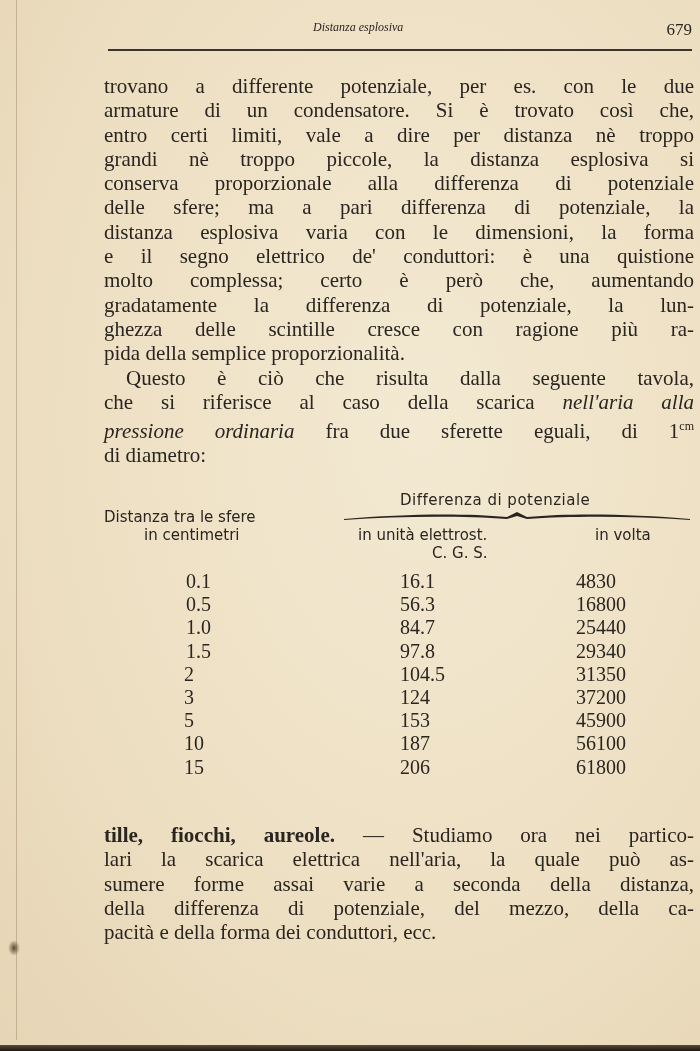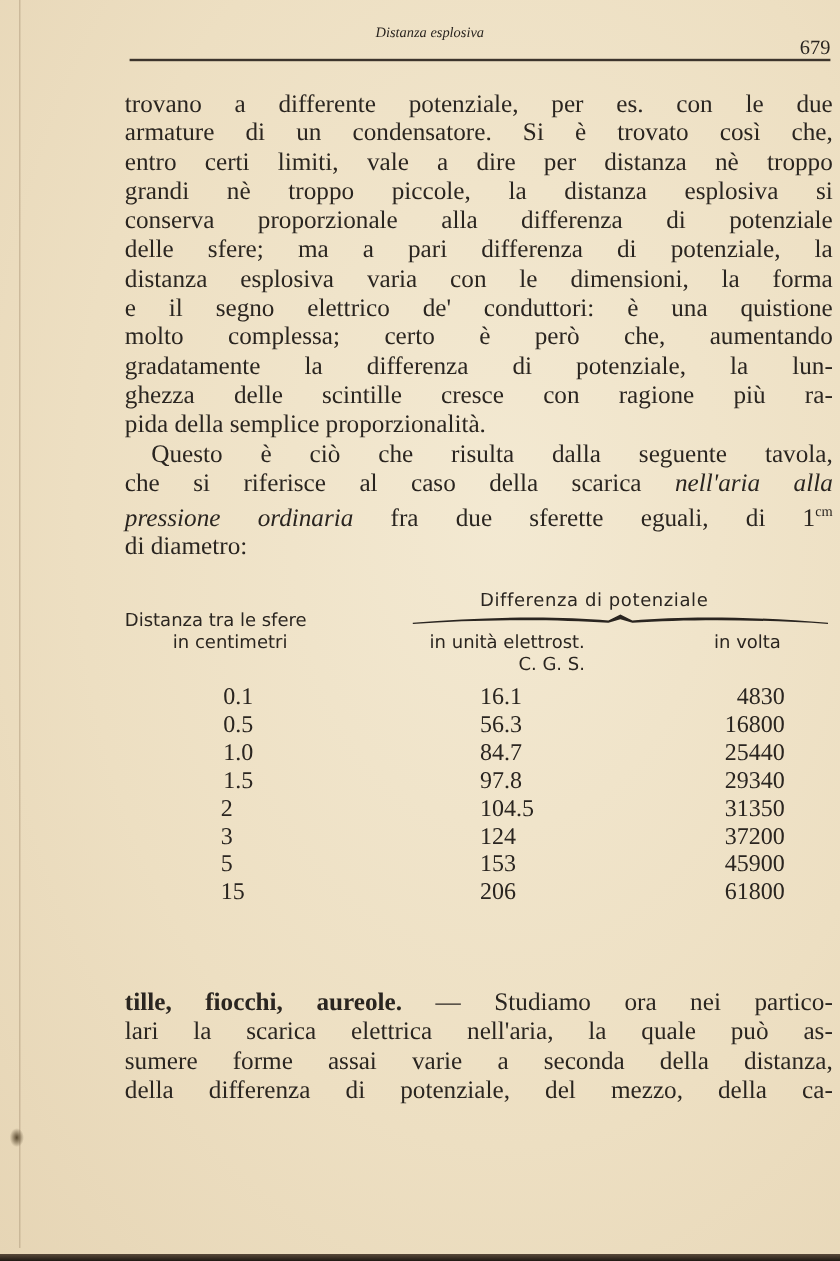--- a/index.html
+++ b/index.html
@@ -18,21 +18,21 @@
     position: absolute; left: 0; right: 0; bottom: 0; height: 6px;
     background: linear-gradient(#5a4a3a, #1e1812);
   }
   .running-head {
     position: absolute; left: 108px; right: 8px; top: 20px; height: 22px;
   }
   .running-title {
     position: absolute; left: 205px; top: 0; font-style: italic; font-size: 12px;
   }
   .page-number {
-    position: absolute; right: 0; top: 10px; font-size: 17px;
+    position: absolute; right: 0; top: 0; font-size: 17px;
   }
   .head-rule {
     position: absolute; left: 108px; right: 8px; top: 49px; height: 2px; background: #3c342c;
   }
   .body-text {
     position: absolute; left: 104px; width: 590px; top: 74px;
     font-size: 21px; line-height: 24.3px; text-align: justify;
   }
   .line { display: block; text-align: justify; text-align-last: justify; white-space: nowrap; }
   .line.last { text-align-last: left; }
@@ -46,21 +46,21 @@
   .brace { position: absolute; left: 242px; top: 22px; width: 350px; height: 14px; }
   .th-cgs1 { position: absolute; left: 258px; top: 38px; }
   .th-cgs2 { position: absolute; left: 332px; top: 56px; }
   .th-volt { position: absolute; left: 495px; top: 38px; }
 
   .data-table { position: absolute; left: 100px; top: 570px; width: 570px; font-size: 20px; line-height: 23.2px; }
   .row { position: relative; height: 23.2px; }
   .c1 { position: absolute; left: 82px; width: 40px; text-align: right; }
   .c1 span { display: inline-block; min-width: 36px; text-align: left; }
   .c2 { position: absolute; left: 300px; width: 60px; text-align: left; }
-  .c3 { position: absolute; right: 16px; width: 90px; text-align: right; }
+  .c3 { position: absolute; right: 4px; width: 90px; }
 
   .section { position: absolute; left: 104px; width: 590px; top: 823px; font-size: 21px; line-height: 24.3px; }
   .sec-num { font-style: italic; }
   .sec-title { font-weight: bold; }
   .blot { position: absolute; left: 8px; top: 940px; width: 12px; height: 16px; background: radial-gradient(#5a4a30, rgba(90,74,48,0) 70%); }
 </style>
 </head>
 <body>
 
 <div class="gutter-line"></div>
@@ -137,26 +137,32 @@
       <span class="c1" style="text-align:center"><span>3</span></span>
       <span class="c2">124</span>
       <span class="c3">37200</span>
     </div>
   <div class="row">
       <span class="c1" style="text-align:center"><span>5</span></span>
       <span class="c2">153</span>
       <span class="c3">45900</span>
     </div>
   <div class="row">
+      <span class="c1" style="text-align:center"><span>10</span></span>
+      <span class="c2">187</span>
+      <span class="c3">56100</span>
+    </div>
+  <div class="row">
       <span class="c1" style="text-align:center"><span>15</span></span>
       <span class="c2">206</span>
       <span class="c3">61800</span>
     </div>
 </div>
 
 <div class="section">
   <span class="line"><span class="sec-title">tille, fiocchi, aureole.</span><span> — Studiamo ora nei partico-</span></span>
   <span class="line">lari la scarica elettrica nell'aria, la quale può as-</span>
   <span class="line">sumere forme assai varie a seconda della distanza,</span>
   <span class="line">della differenza di potenziale, del mezzo, della ca-</span>
+  <span class="line last">pacità e della forma dei conduttori, ecc.</span>
 </div>
 
 <div class="bottom-edge"></div>
 
 </body></html>

